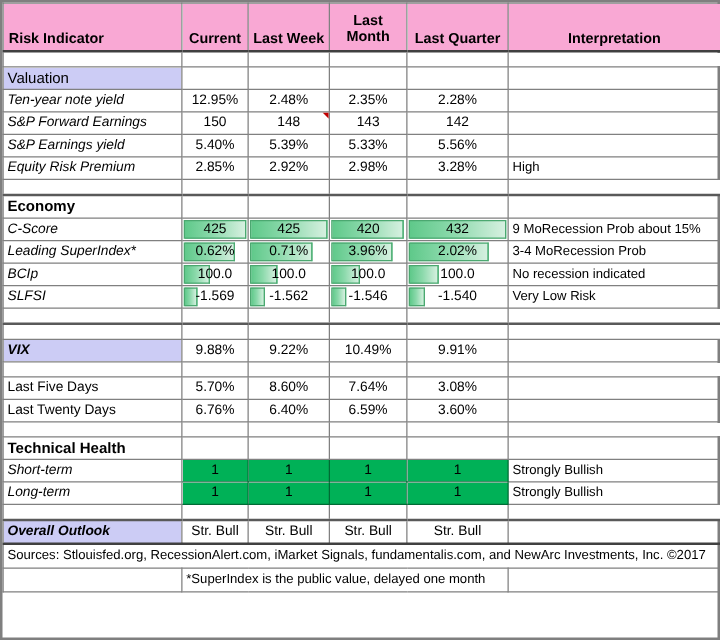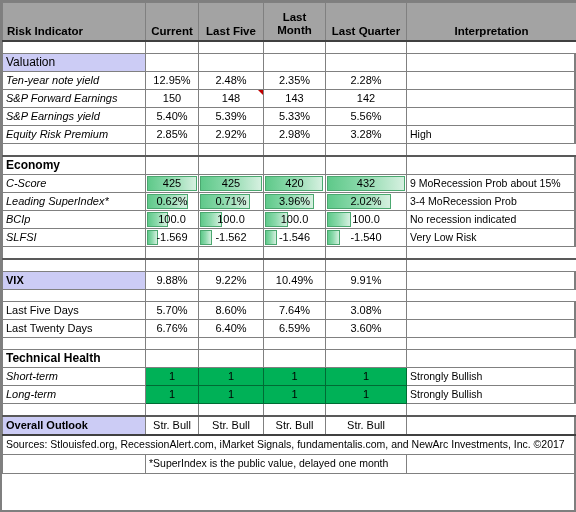--- a/index.html
+++ b/index.html
@@ -38,21 +38,21 @@
     vertical-align:middle;
     overflow:hidden;
     white-space:nowrap;
   }
   .num{text-align:center;}
   .lbl{text-align:left;}
   .interp{text-align:left;font-size:10.5px;}
 
   
   .hdr td{
-    background:#a3a3a3;
+    background:#f9a8d4;
     font-weight:bold;
     text-align:center;
     font-size:11.5px;
     height:34px;
     vertical-align:bottom;
     padding-bottom:3px;
     border-bottom:2px solid #404040;
   }
   .hdr td.h0{text-align:left;padding-left:4px;}
   .hdr td.h5{text-align:center;}
@@ -60,20 +60,21 @@
 
   
   .sect td.lbl{
     background:#ccccf5;
     font-weight:normal;
     font-size:12px;
   }
   .sect-i td.lbl{
     background:#ccccf5;
     font-weight:bold;
+    font-style:italic;
     font-size:11px;
   }
   .plainsect td.lbl{
     font-weight:bold;
     font-size:12px;
     background:#fff;
   }
   .italic td.lbl{font-style:italic;}
   .spacer td{height:11px;background:#fff;}
 
@@ -123,21 +124,21 @@
         <col class="c2">
         <col class="c3">
         <col class="c4">
         <col class="c5">
   </colgroup>
   <tbody>
 
   <tr class="hdr">
     <td class="h0">Risk Indicator</td>
     <td>Current</td>
-    <td>Last Five</td>
+    <td>Last Week</td>
     <td class="twoline">Last Month</td>
     <td>Last Quarter</td>
     <td class="h5">Interpretation</td>
   </tr>
 
   <tr class="spacer">
     <td></td>
           <td></td>
     <td></td>
           <td></td>

